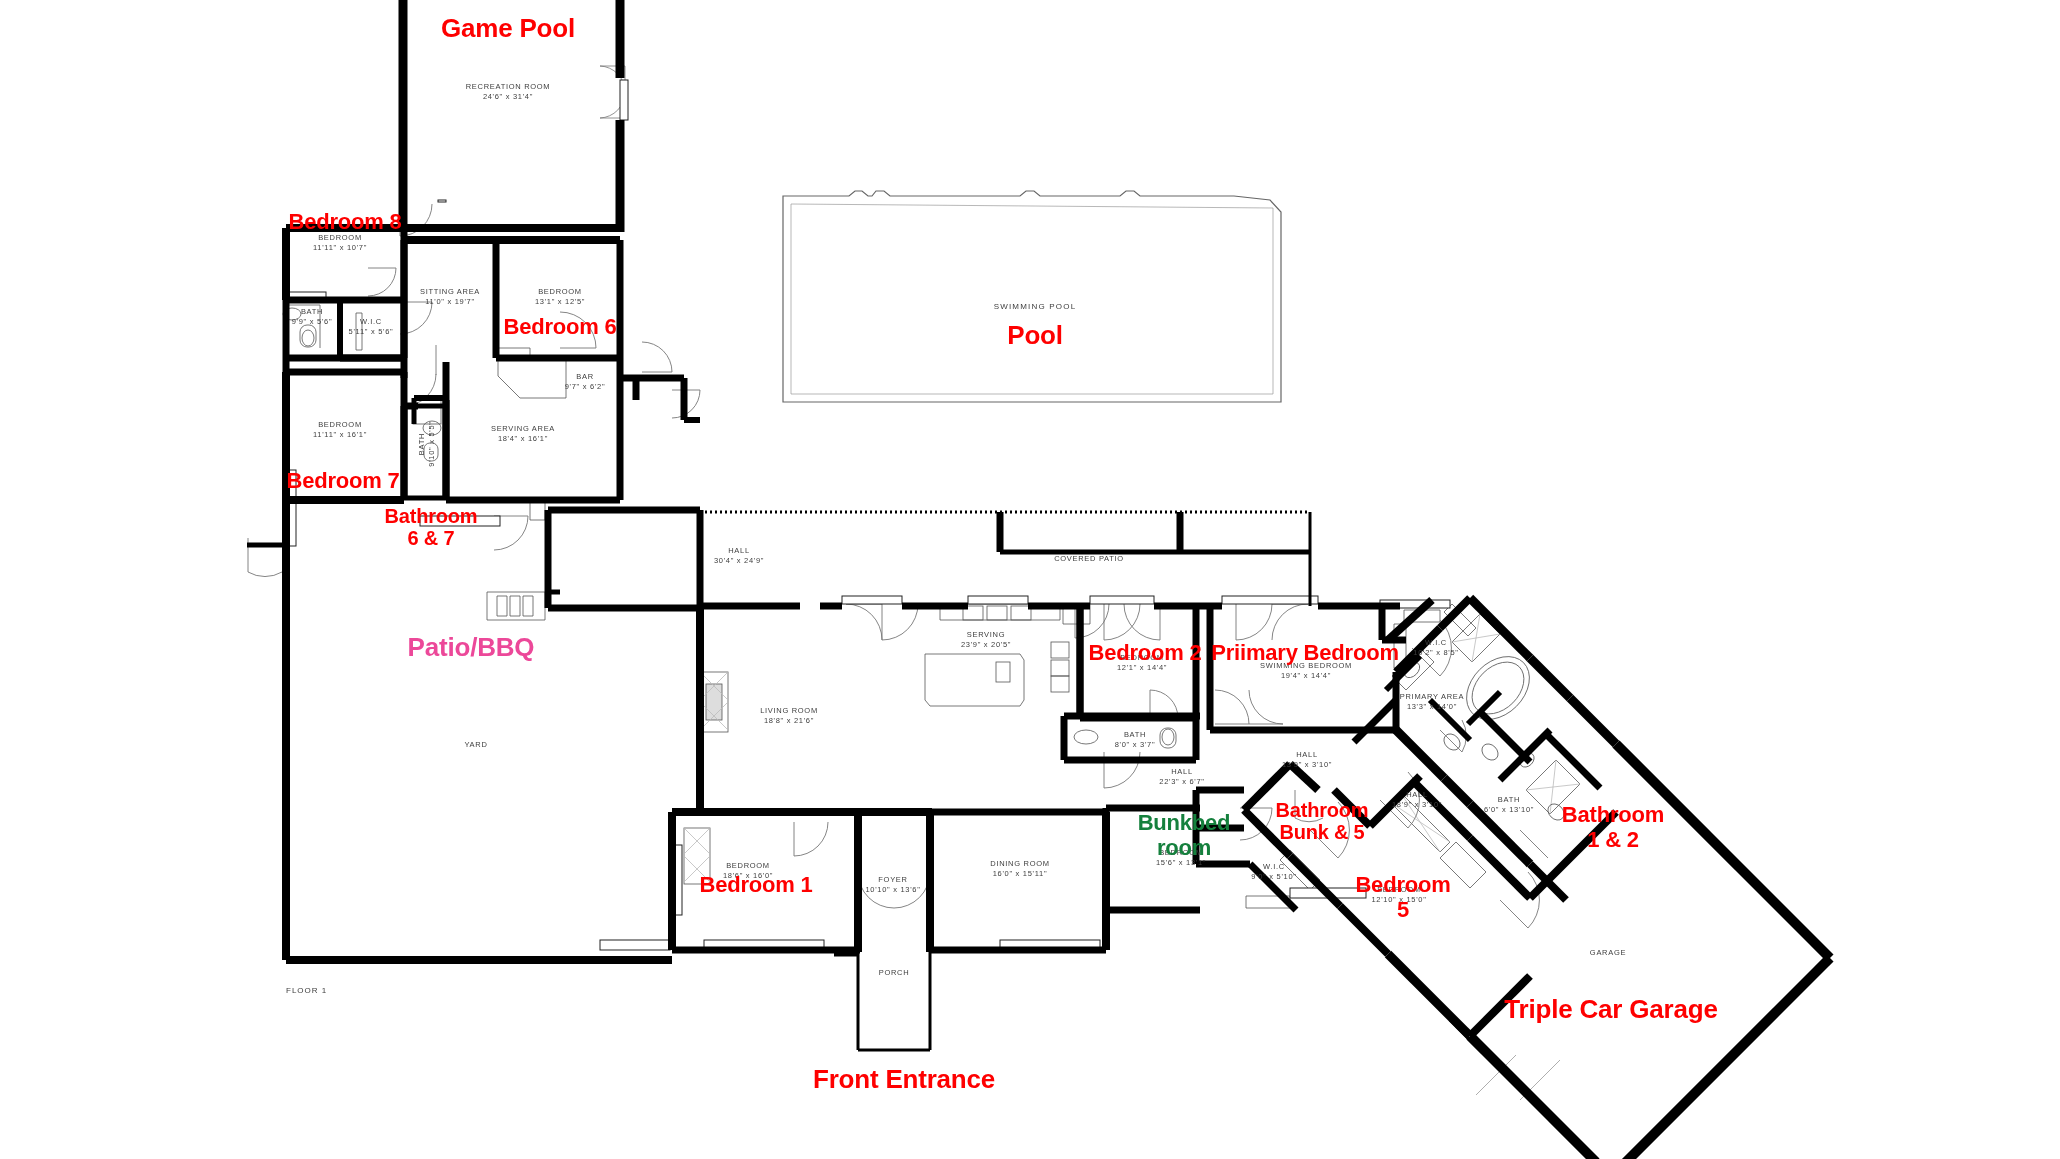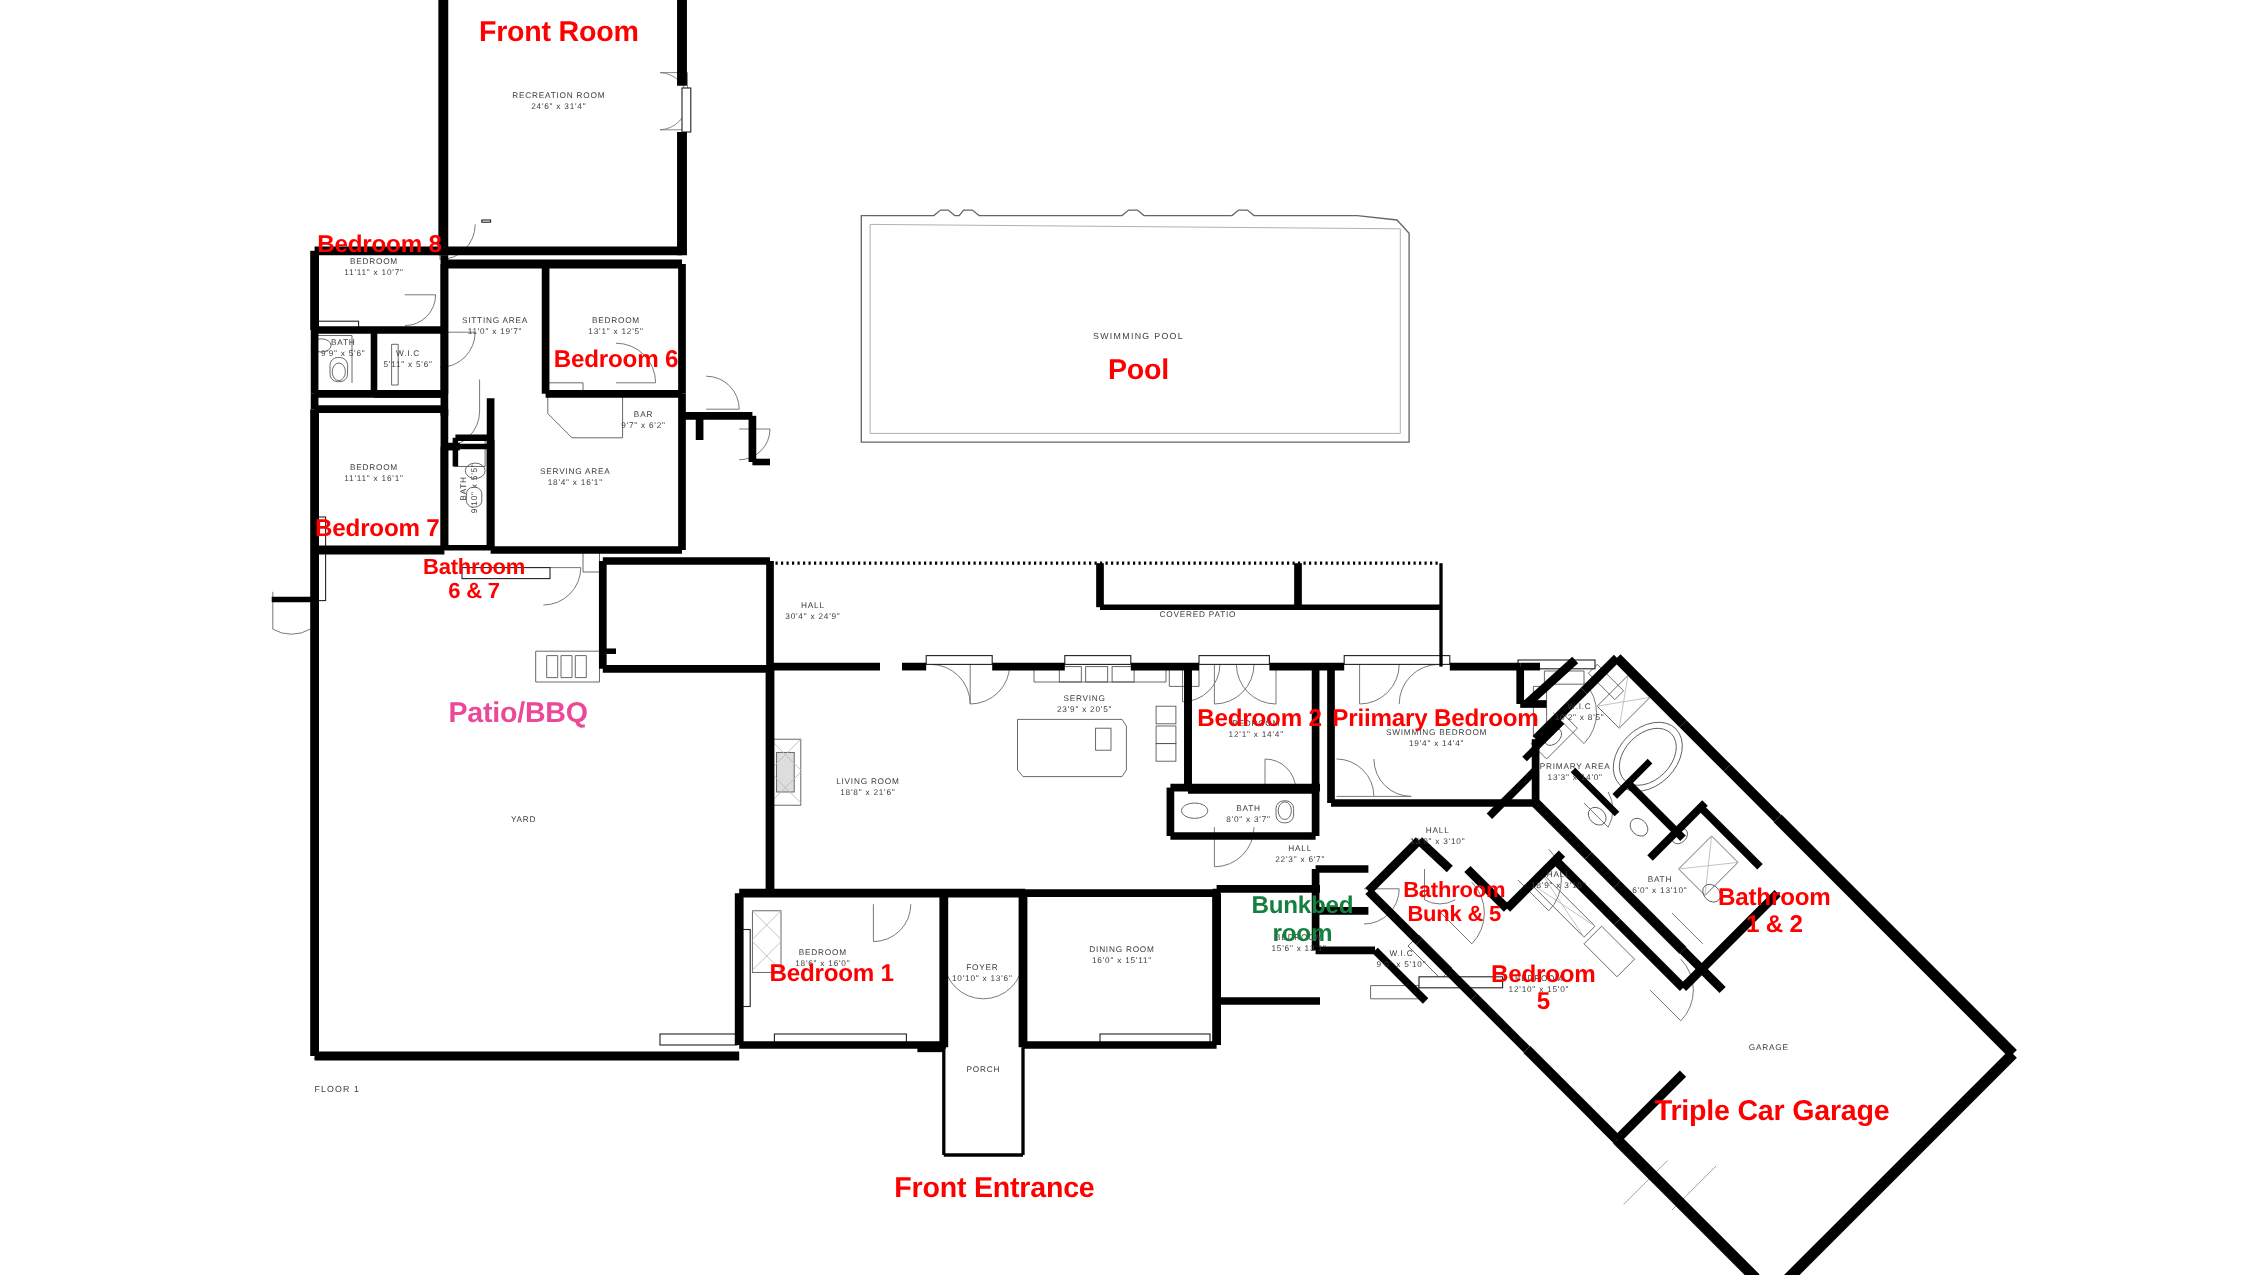--- a/index.html
+++ b/index.html
@@ -423,21 +423,21 @@
       <div class="rlabel" style="left: 1274px; top: 872px;"><span>W.I.C</span><br><span>9'0" x 5'10"</span></div>
       <div class="rlabel" style="left: 1399px; top: 895px;"><span>BEDROOM</span><br><span>12'10" x 15'0"</span></div>
       <div class="rlabel" style="left: 748px; top: 871px;"><span>BEDROOM</span><br><span>18'6" x 16'0"</span></div>
       <div class="rlabel" style="left: 893px; top: 885px;"><span>FOYER</span><br><span>10'10" x 13'6"</span></div>
       <div class="rlabel" style="left: 1020px; top: 869px;"><span>DINING ROOM</span><br><span>16'0" x 15'11"</span></div>
       <div class="rlabel" style="left: 894px; top: 973px;"><span>PORCH</span></div>
       <div class="rlabel" style="left: 1608px; top: 953px;"><span>GARAGE</span></div>
     </div>
 
   <div id="annotation-labels">
-      <div class="ann sz-lg" style="left: 508px; top: 29px; color: rgb(254, 0, 0);">Front Room</div>
+      <div class="ann sz-lg" style="left: 508px; top: 29px; color: rgb(254, 0, 0);">Game Pool</div>
       <div class="ann sz-md" style="left: 345px; top: 222px; color: rgb(254, 0, 0);">Bedroom 8</div>
       <div class="ann sz-md" style="left: 560px; top: 327px; color: rgb(254, 0, 0);">Bedroom 6</div>
       <div class="ann sz-md" style="left: 343px; top: 481px; color: rgb(254, 0, 0);">Bedroom 7</div>
       <div class="ann sz-sm" style="left: 431px; top: 527px; color: rgb(254, 0, 0);">Bathroom
 6 &amp; 7</div>
       <div class="ann sz-lg" style="left: 1035px; top: 336px; color: rgb(254, 0, 0);">Pool</div>
       <div class="ann sz-lg" style="left: 471px; top: 648px; color: #ec4899;">Patio/BBQ</div>
       <div class="ann sz-md" style="left: 1145px; top: 653px; color: rgb(254, 0, 0);">Bedroom 2</div>
       <div class="ann sz-md" style="left: 1305px; top: 653px; color: rgb(254, 0, 0);">Priimary Bedroom</div>
       <div class="ann sz-md" style="left: 756px; top: 885px; color: rgb(254, 0, 0);">Bedroom 1</div>

